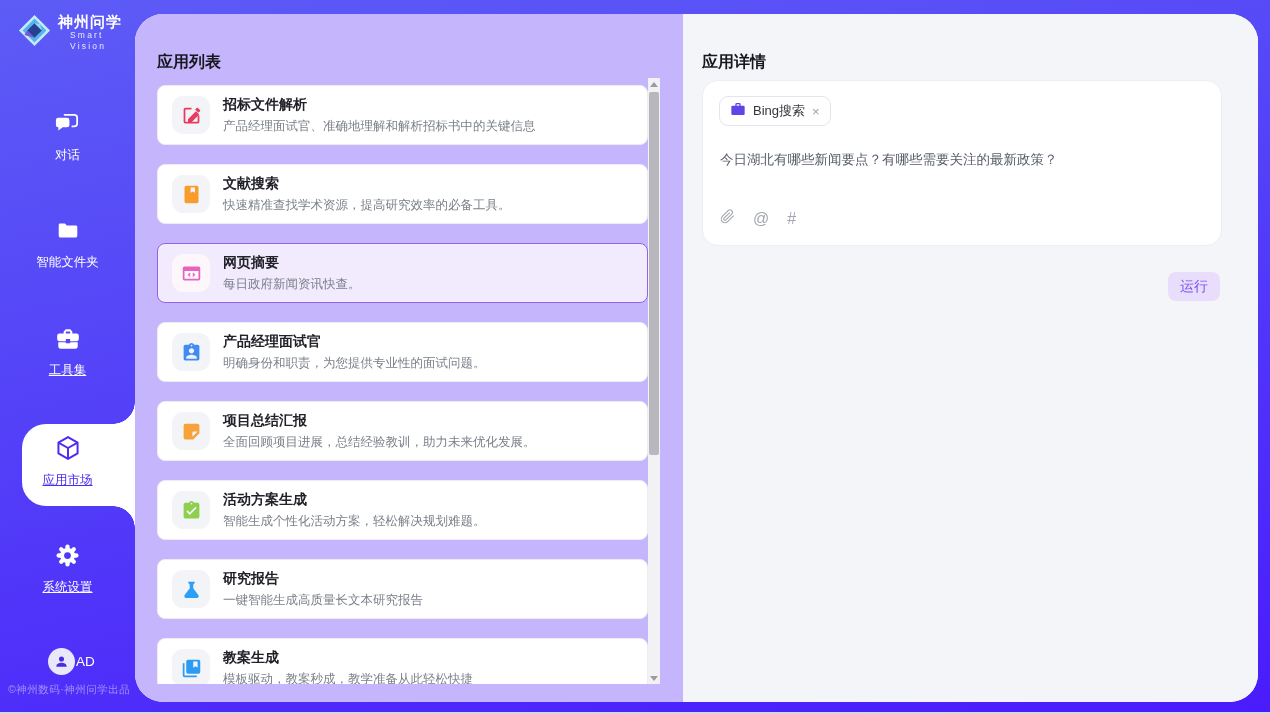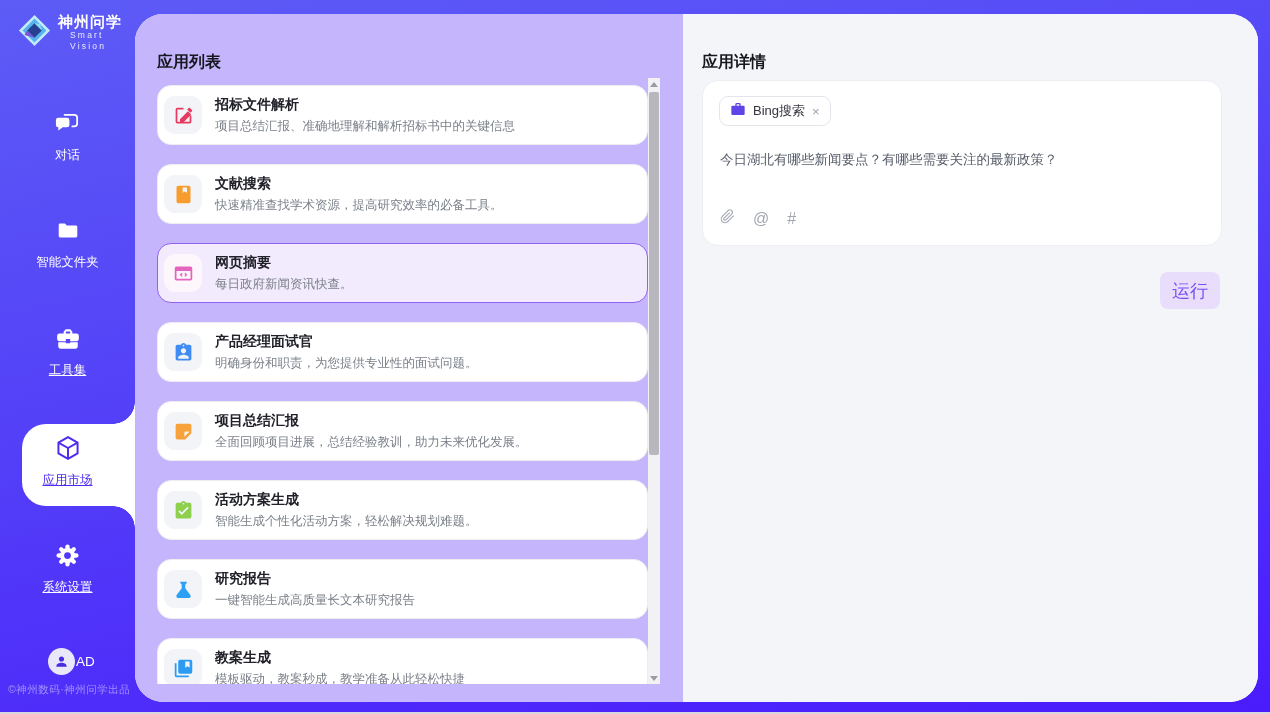--- a/index.html
+++ b/index.html
@@ -29,21 +29,21 @@
   .user-row { position:absolute; left:0; top:648px; width:143px; display:flex; align-items:center; justify-content:center; gap:1px; cursor:pointer; }
   .avatar { width:27px; height:27px; border-radius:50%; background:#e9e7fa; display:flex; align-items:center; justify-content:center; }
   .user-name { color:#fff; font-size:13.5px; }
   .side-footer { position:absolute; left:8px; top:683px; color:rgba(255,255,255,.45); font-size:10.5px; letter-spacing:.5px; }
 
   
   .main { position:absolute; left:135px; top:14px; width:1123px; height:688px; border-radius:28px; overflow:hidden; display:flex; background:#fff; }
   .list-pane { position:relative; width:548px; height:100%; background:#c4b5fd; }
   .pane-title { position:absolute; left:22px; top:38px; font-size:16px; font-weight:bold; color:#17181f; }
   .cards { position:absolute; left:22px; top:71px; width:491px; height:599px; overflow:hidden; }
-  .card { width:100%; height:60px; margin-bottom:19px; border:1px solid #ececf1; border-radius:14px; background:#fff; display:flex; align-items:center; padding:0 6px; gap:13px; cursor:pointer; }
+  .card { width:100%; height:60px; margin-bottom:19px; border:1px solid #ececf1; border-radius:8px; background:#fff; display:flex; align-items:center; padding:0 14px; gap:13px; cursor:pointer; }
   .card.selected { background:#f2eafd; border:1.5px solid #9161f2; }
   .app-ic { width:38px; height:38px; border-radius:11px; background:#f3f4f7; flex:0 0 38px; display:flex; align-items:center; justify-content:center; }
   .card.selected .app-ic { background:#fdf7fb; }
   .card-txt { display:flex; flex-direction:column; gap:4px; min-width:0; }
   .card-title { font-size:14px; font-weight:bold; color:#202129; }
   .card-desc { font-size:12.5px; color:#7b8089; white-space:nowrap; }
 
   
   .sb-track { position:absolute; left:513px; top:64px; width:12px; height:606px; background:#f2f2f4; }
   .sb-arrow { position:absolute; left:0; width:12px; height:12px; display:flex; align-items:center; justify-content:center; cursor:pointer; }
@@ -54,21 +54,21 @@
 
   
   .detail-pane { position:relative; flex:1; height:100%; background:#f4f5f8; }
   .detail-card { position:absolute; left:19px; top:66px; width:520px; height:166px; background:#fff; border:1px solid #eceef2; border-radius:16px; }
   .chip { position:absolute; left:16px; top:15px; height:30px; border:1px solid #e4e5eb; border-radius:9px; background:#fff; display:flex; align-items:center; gap:7px; padding:12px 10px; cursor:default; }
   .chip-label { font-size:13px; color:#33343c; }
   .chip-close { font-size:13px; color:#9aa0aa; cursor:pointer; line-height:1; }
   .query { position:absolute; left:17px; top:70px; font-size:13.5px; color:#565c68; }
   .composer-icons { position:absolute; left:17px; bottom:16px; display:flex; align-items:center; gap:18px; color:#a2a6af; }
   .glyph-ic { font-size:16px; cursor:pointer; }
-  .run-btn { position:absolute; right:38px; top:258px; height:37px; padding:0 12px; background:#e8defc; color:#7a4ff2; font-size:18px; border:none; border-radius:8px; cursor:pointer; font-family:inherit; }
+  .run-btn { position:absolute; right:38px; top:258px; height:29px; padding:0 12px; background:#e8defc; color:#7a4ff2; font-size:14px; border:none; border-radius:8px; cursor:pointer; font-family:inherit; }
 </style>
 </head>
 <body>
 
 <div class="sidebar">
   <div class="logo">
     <span>
       <svg width="33" height="33" viewBox="0 0 36 36">
         <polygon points="18,1 35,18 18,35 1,18" fill="#c3ecf8"></polygon>
         <polygon points="18,5 31,18 18,31 5,18" fill="#56b2ef"></polygon>
@@ -167,21 +167,21 @@
         <span class="app-ic">
           <svg width="21" height="21" viewBox="0 0 24 24">
             <g fill="#e8395f">
               <path d="M19 19H5V5h7V3H5a2 2 0 00-2 2v14a2 2 0 002 2h14a2 2 0 002-2v-7h-2v7z"></path>
               <path d="M21.7 7.04a1 1 0 000-1.41l-2.34-2.34a1 1 0 00-1.41 0l-1.83 1.83 3.75 3.75 1.83-1.83zM8 16.25V20h3.75l9.06-9.06-3.75-3.75L8 16.25z"></path>
             </g>
           </svg>
         </span>
         <span class="card-txt">
           <span class="card-title">招标文件解析</span>
-          <span class="card-desc">项目总结汇报、准确地理解和解析招标书中的关键信息</span>
+          <span class="card-desc">产品经理面试官、准确地理解和解析招标书中的关键信息</span>
         </span>
       </div>
 
       <div class="card">
         <span class="app-ic">
           <svg width="21" height="21" viewBox="0 0 24 24">
             <g fill="#f79c2d">
               <path d="M18 2H6a2 2 0 00-2 2v16a2 2 0 002 2h12a2 2 0 002-2V4a2 2 0 00-2-2zm-7 2h5v6l-2.5-1.5L11 10V4z"></path>
             </g>
           </svg>

